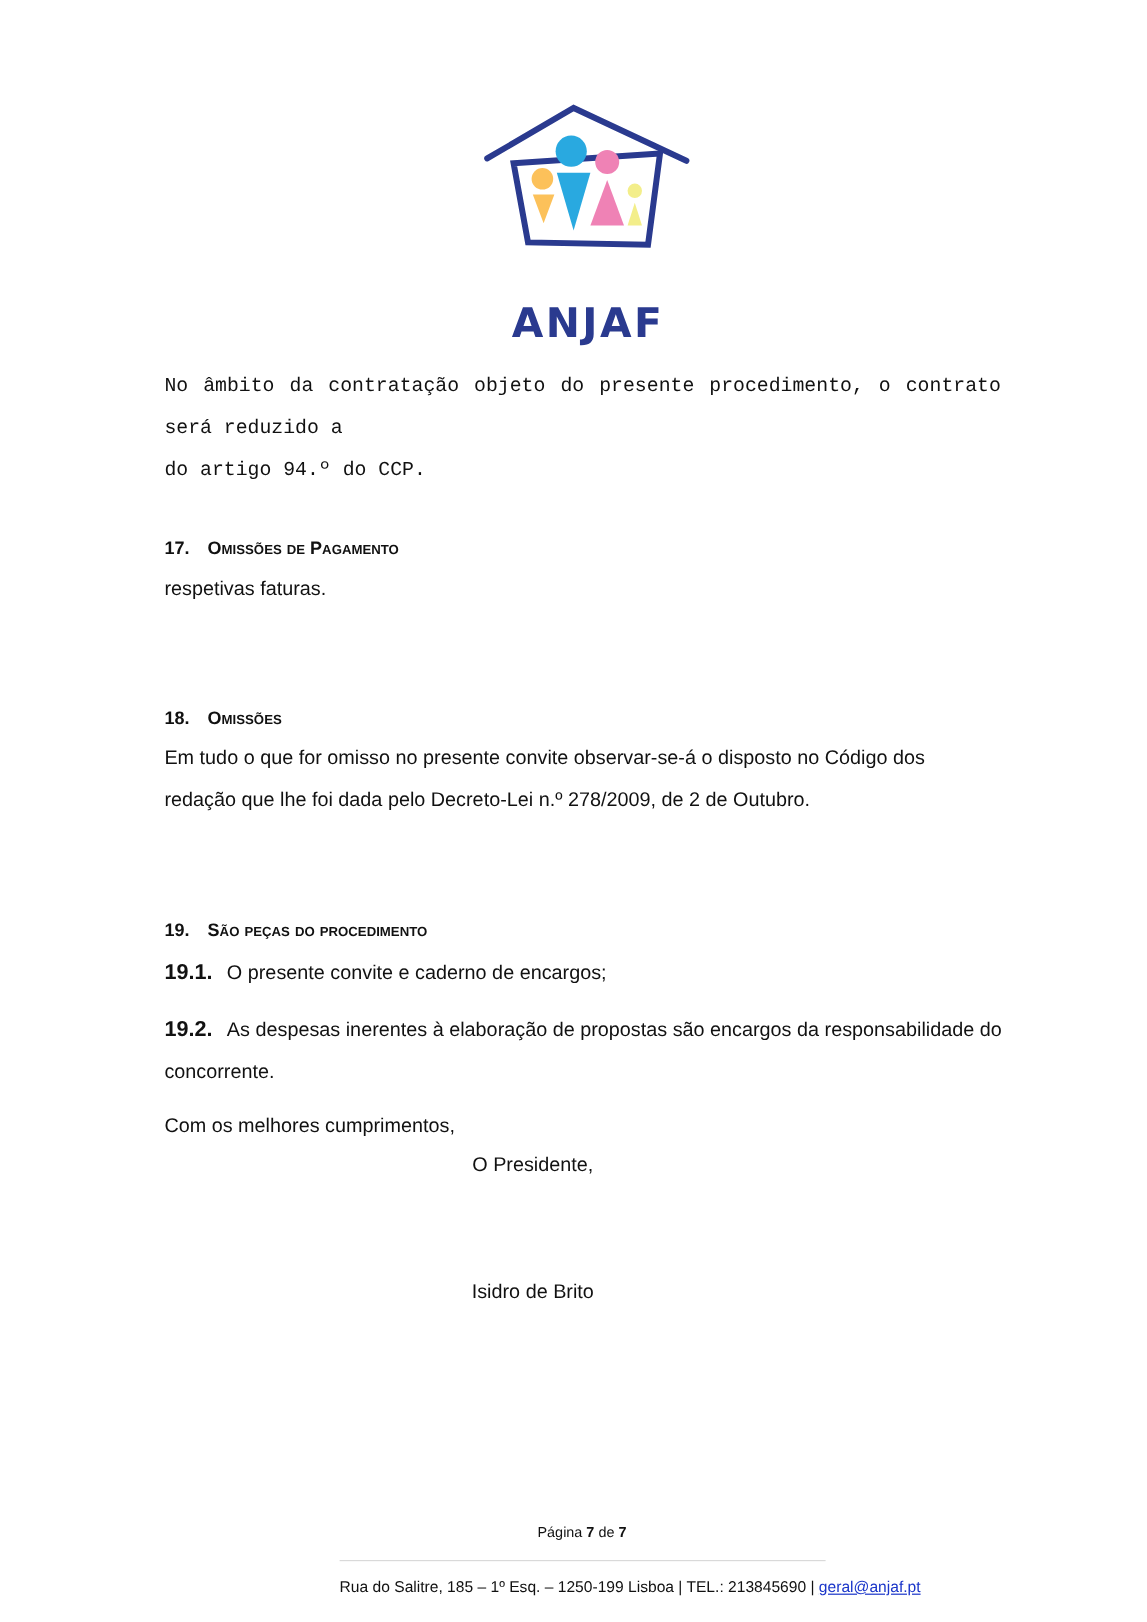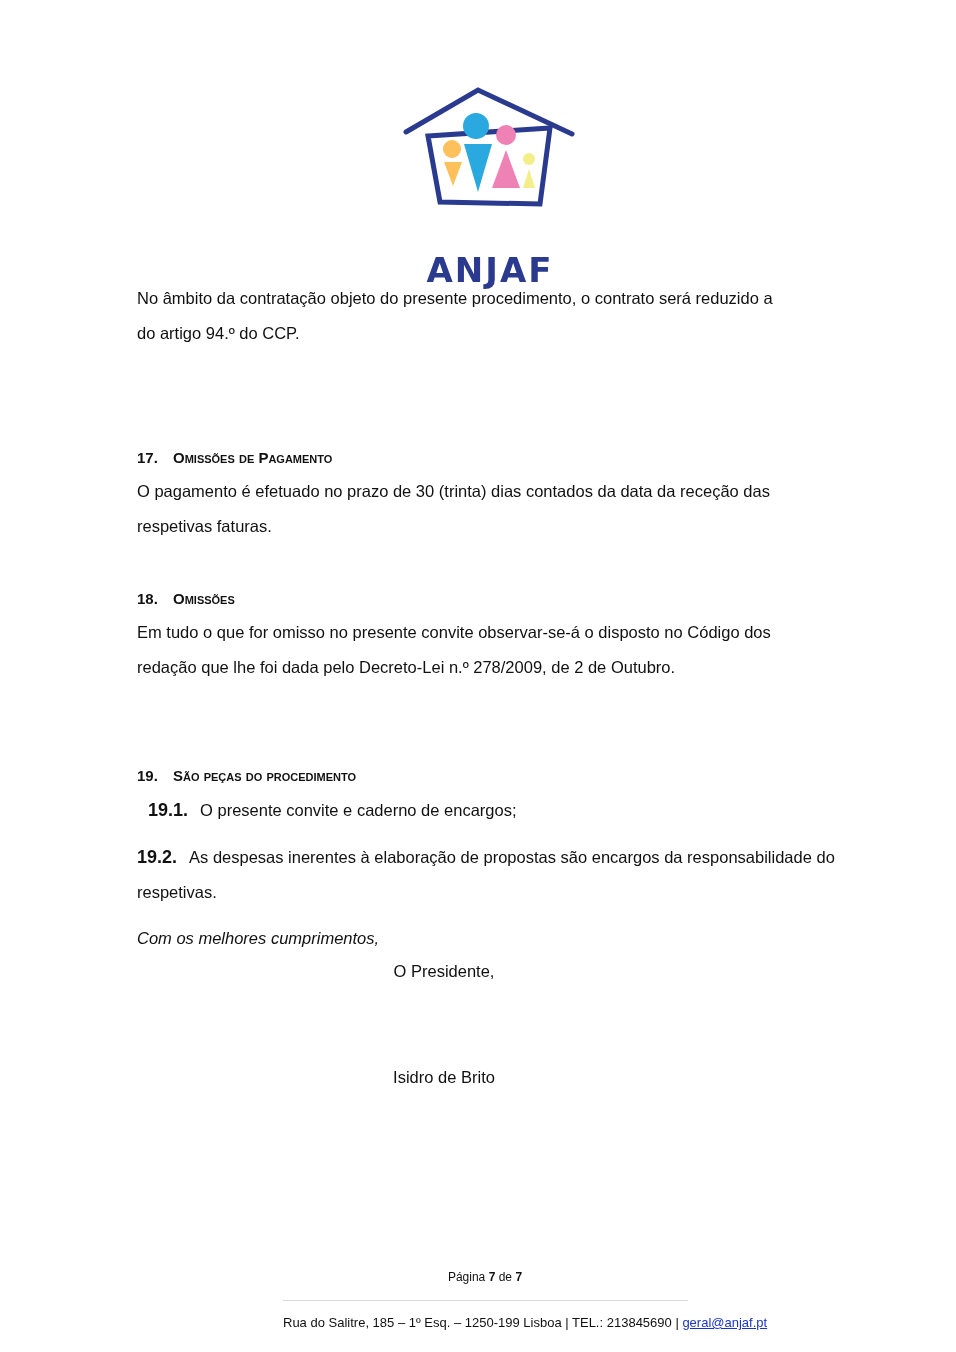--- a/index.html
+++ b/index.html
@@ -37,53 +37,52 @@
     <circle cx="76" cy="42" r="13" fill="#29a9e0"></circle>
     <polygon points="64,60 92,60 78,108" fill="#29a9e0"></polygon>
     <circle cx="106" cy="51" r="10" fill="#ef82b5"></circle>
     <polygon points="106,66 92,104 120,104" fill="#ef82b5"></polygon>
     <circle cx="129" cy="75" r="6" fill="#f3ee8a"></circle>
     <polygon points="129,85 123,104 135,104" fill="#f3ee8a"></polygon>
   </svg>
   <div class="logo-text">ANJAF</div>
 </div>
 
-<div class="para" style="top:281px;">
+<div class="para" style="top:304px;font-family:Liberation Mono, monospace;">
   <div>No âmbito da contratação objeto do presente procedimento, o contrato será reduzido a</div>
   <div class="nojust">do artigo 94.º do CCP.</div>
 </div>
 
 <div class="heading" style="top:449px;">
   <span class="num">17.</span><span class="sc">Omissões de Pagamento</span>
 </div>
 <div class="para" style="top:474px;">
-  <div>O pagamento é efetuado no prazo de 30 (trinta) dias contados da data da receção das</div>
   <div>respetivas faturas.</div>
 </div>
 
 <div class="heading" style="top:590px;">
   <span class="num">18.</span><span class="sc">Omissões</span>
 </div>
 <div class="para" style="top:615px;">
   <div>Em tudo o que for omisso no presente convite observar-se-á o disposto no Código dos</div>
   <div>redação que lhe foi dada pelo Decreto-Lei n.º 278/2009, de 2 de Outubro.</div>
 </div>
 
 <div class="heading" style="top:767px;">
   <span class="num">19.</span><span class="sc">São peças do procedimento</span>
 </div>
-<div class="sub" style="top:793px;margin-left:11px;">
+<div class="sub" style="top:793px;">
   <span class="num">19.1.</span><span>O presente convite e caderno de encargos;</span>
 </div>
 <div class="sub" style="top:840px;">
   <div><span class="num">19.2.</span><span>As despesas inerentes à elaboração de propostas são encargos da responsabilidade do</span></div>
-  <div>respetivas.</div>
+  <div>concorrente.</div>
 </div>
 
-<div class="para nojust" style="top:921px;font-style:italic;">Com os melhores cumprimentos,</div>
+<div class="para nojust" style="top:921px;">Com os melhores cumprimentos,</div>
 <div class="center" style="top:962px;">O Presidente,</div>
 <div class="center" style="top:1068px;">Isidro de Brito</div>
 
 <div class="pager">
   <span>Página</span>
   <b>7</b>
   <span>de</span>
   <b>7</b>
 </div>
 <div class="rule"></div>

